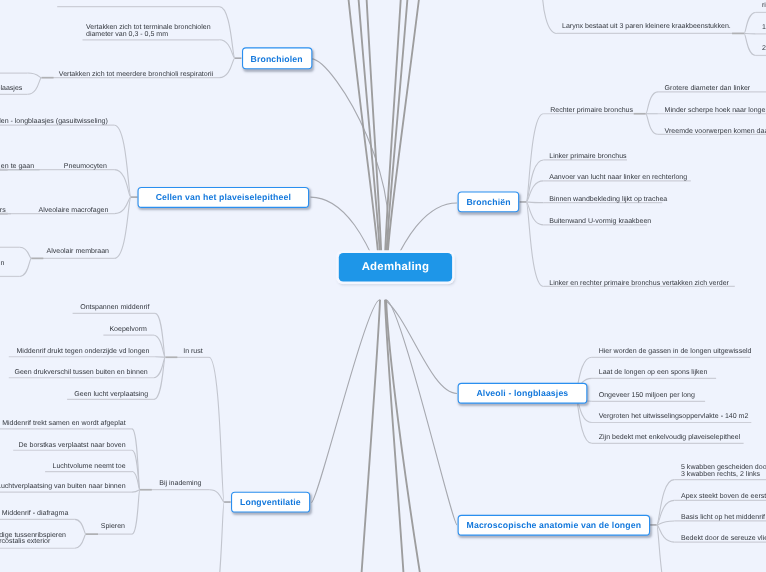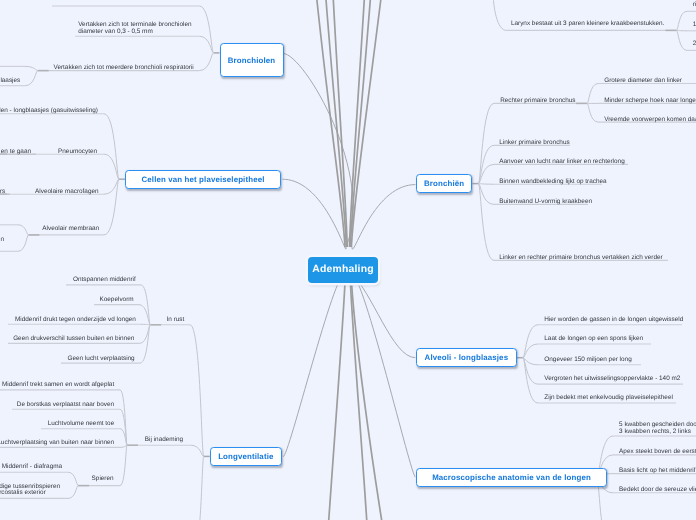--- a/index.html
+++ b/index.html
@@ -155,28 +155,28 @@
       <path d="M346.3,247 C345,205 335,120 324.1,-25" fill="none" stroke="#9d9d9e" stroke-width="1.7" stroke-linecap="butt"></path>
       <path d="M347.2,247 C346.4,205 339.5,120 332,-25" fill="none" stroke="#9d9d9e" stroke-width="1.7" stroke-linecap="butt"></path>
       <path d="M349.5,247 C350.3,205 357,120 365.8,-25" fill="none" stroke="#9d9d9e" stroke-width="1.7" stroke-linecap="butt"></path>
       <path d="M350.4,247 C351.6,205 361,120 372.3,-25" fill="none" stroke="#9d9d9e" stroke-width="1.7" stroke-linecap="butt"></path>
       <path d="M351.4,247 C353,205 366,120 383.9,-25" fill="none" stroke="#9d9d9e" stroke-width="1.7" stroke-linecap="butt"></path>
       <path d="M345.5,272.5 C343.5,320 335,430 327,545" fill="none" stroke="#9d9d9e" stroke-width="1.7" stroke-linecap="butt"></path>
       <path d="M350,272.5 C351.5,320 361,430 368.4,545" fill="none" stroke="#9d9d9e" stroke-width="1.7" stroke-linecap="butt"></path>
       <path d="M351,272.5 C353,320 367,430 385.6,545" fill="none" stroke="#9d9d9e" stroke-width="1.7" stroke-linecap="butt"></path>
     </svg>
 
-  <div class="node root" style="left:308px;top:257px;width:70px;height:25.5px;">Ademhaling</div>
-
-  <div class="node main" style="left: 219.5px; top: 43.2px; width: 64px; height: 34px;">Bronchiolen</div>
+  <div class="node root" style="left:308px;top:230px;width:103px;height:25.5px;">Ademhaling</div>
+
+  <div class="node main" style="left: 219.5px; top: 43.2px; width: 64px; height: 20px;">Bronchiolen</div>
   <div class="node main" style="left: 125px; top: 169.5px; width: 156px; height: 19.4px;">Cellen van het plaveiselepitheel</div>
   <div class="node main" style="left: 415.9px; top: 173.9px; width: 56.5px; height: 19.4px;">Bronchiën</div>
-  <div class="node main" style="left: 415.9px; top: 348px; width: 101px; height: 19.4px;">Alveoli - longblaasjes</div>
+  <div class="node main" style="left: 415.9px; top: 348px; width: 118px; height: 19.4px;">Alveoli - longblaasjes</div>
   <div class="node main" style="left: 209.7px; top: 446.7px; width: 72.3px; height: 19.4px;">Longventilatie</div>
-  <div class="node main" style="left: 416px; top: 467.5px; width: 191px; height: 19.4px;">Macroscopische anatomie van de longen</div>
+  <div class="node main" style="left: 416px; top: 467.5px; width: 175px; height: 19.4px;">Macroscopische anatomie van de longen</div>
 
   <div id="leaflayer">
       <div class="leaf l" style="left: 191.5px; top: 22px; transform: translateX(-100%);">
         <div>Vertakken zich tot terminale bronchiolen</div>
         <div>diameter van 0,3 - 0,5 mm</div>
       </div>
       <div class="leaf l" style="left: 193.8px; top: 65.1px; transform: translateX(-100%);">
         <div>Vertakken zich tot meerdere bronchioli respiratorii</div>
       </div>
       <div class="leaf l" style="left: 20.3px; top: 77.5px; transform: translateX(-100%);">

